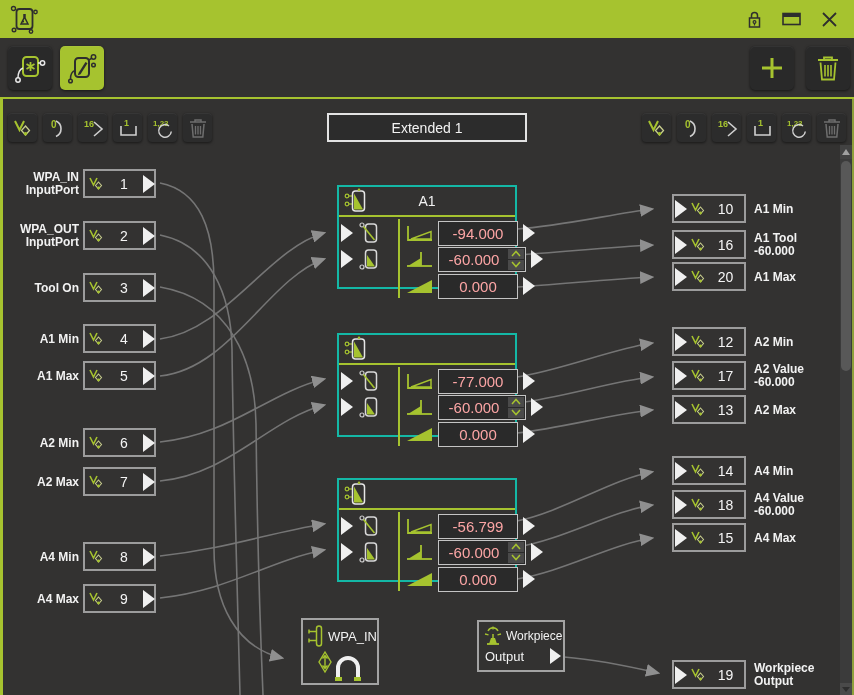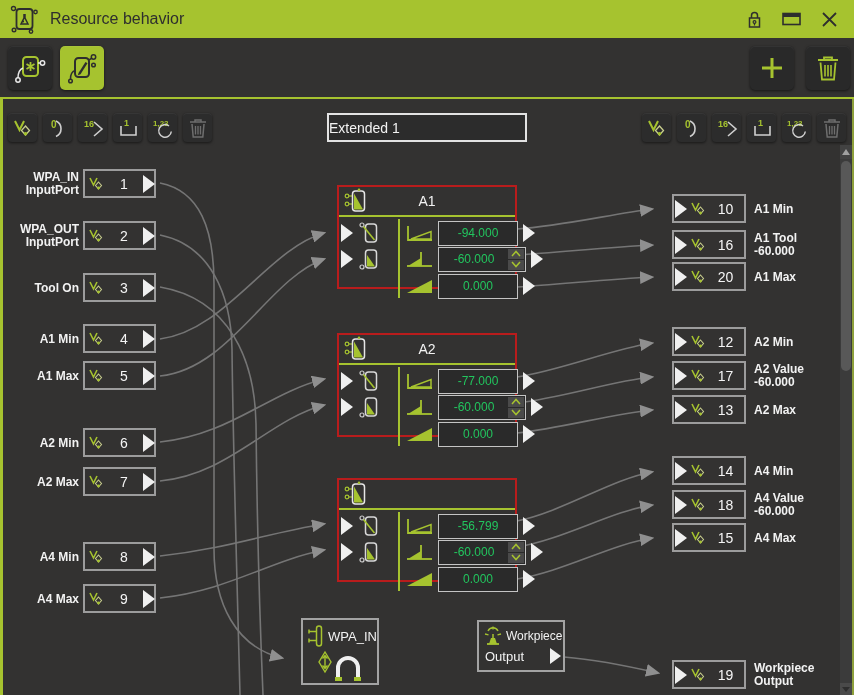--- a/index.html
+++ b/index.html
@@ -20,52 +20,52 @@
   .toolbar-right{margin-left:auto;display:flex;gap:4px;margin-right:4px;}
 
   
   .canvas{position:absolute;top:99px;left:0;width:854px;height:596px;background:#333231;}
   .edge-left{position:absolute;left:0;top:0;bottom:0;width:3px;background:#a6c32f;z-index:30;}
   .edge-right{position:absolute;right:0;top:0;bottom:0;width:2px;background:#8ea03c;z-index:30;}
   .wires{position:absolute;left:0;top:0;z-index:1;}
 
   
   .type-btn{position:absolute;top:14px;width:29px;height:29px;border-radius:4px;background:#2c2c2c;box-shadow:0 1px 3px rgba(0,0,0,.55), inset 0 1px 0 rgba(255,255,255,.05);display:flex;align-items:center;justify-content:center;z-index:5;}
-  .group-field{position:absolute;left:327px;top:14px;width:196px;height:25px;border:2px solid #e3e3e3;background:#2c2c2c;color:#f2f2f2;font-size:14px;display:flex;align-items:center;z-index:5;}
+  .group-field{position:absolute;left:327px;top:14px;width:196px;height:25px;border:2px solid #e3e3e3;background:#2c2c2c;color:#f2f2f2;font-size:14px;display:flex;align-items:center;justify-content:center;z-index:5;}
 
   
   .iport,.oport{position:absolute;height:29px;z-index:10;}
   .iport{left:0;width:157px;}
   .oport{left:672px;width:262px;}
   .port-box{position:absolute;top:0;height:29px;border:2px solid #9c9c9c;background:#333231;box-sizing:border-box;display:flex;align-items:center;}
   .iport .port-box{left:83px;width:73px;}
   .oport .port-box{left:0;width:74px;}
   .plabel{position:absolute;top:50%;transform:translateY(-50%);font-size:12px;font-weight:bold;color:#f2f2f2;line-height:13px;white-space:nowrap;}
   .iport .plabel{right:78px;text-align:right;}
   .oport .plabel{left:82px;text-align:left;}
   .plabel span{display:block;}
   .plabel span:empty{display:none;}
   .port-num{flex:1;text-align:center;color:#f5f5f5;font-size:14px;}
   .tri{width:0;height:0;border-top:9px solid transparent;border-bottom:9px solid transparent;border-left:12px solid #f0f0f0;}
   .iport .tri{margin-right:-1px;}
   .oport .tri{margin-left:1px;}
   .va{flex:none;margin-left:3px;}
 
   
-  .node{position:absolute;left:337px;width:180px;height:104px;border:2px solid #b91c1c;background:#333231;box-sizing:border-box;z-index:10;}
+  .node{position:absolute;left:337px;width:180px;height:104px;border:2px solid #14b8a6;background:#333231;box-sizing:border-box;z-index:10;}
   .node-header{position:relative;height:28px;border-bottom:2px solid #a6c32f;display:flex;align-items:center;}
   .node-title{position:absolute;left:0;right:0;text-align:center;color:#f2f2f2;font-size:14px;}
   .node-icon{margin-left:5px;z-index:2;}
   .node-body{position:relative;height:84px;}
   .node-divider{position:absolute;left:59px;top:2px;bottom:3px;width:2px;background:#a6c32f;}
   .nl-row{position:absolute;left:2px;height:26px;display:flex;align-items:center;gap:6px;}
   .nr-row{position:absolute;left:65px;right:3px;height:26px;display:flex;align-items:center;}
   .ramp{flex:none;width:30px;}
   .field{flex:none;width:80px;height:25px;margin-left:4px;border:1px solid #c4c4c4;background:#2a2a2a;box-sizing:border-box;display:flex;align-items:center;position:relative;}
-  .field .val{flex:1;text-align:center;color:#22c55e;font-size:12px;}
+  .field .val{flex:1;text-align:center;color:#fca5a5;font-size:15px;}
   .field.spin{width:88px;}
   .field.spin .val{margin-right:16px;}
   .spinner{position:absolute;right:1px;top:1px;bottom:1px;width:16px;display:flex;flex-direction:column;gap:1px;}
   .sp-btn{flex:1;background:#4a4a4a;display:flex;align-items:center;justify-content:center;}
   .nr-row .tri{margin-left:5px;}
   .nl-row .tri{border-top-width:9px;border-bottom-width:9px;}
 
   
   .block{position:absolute;border:2px solid #a3a3a3;background:#333231;box-sizing:border-box;z-index:10;color:#f2f2f2;}
   .block-wpa{left:301px;top:519px;width:78px;height:67px;}
@@ -92,21 +92,20 @@
   <div class="titlebar">
     <svg class="app-icon" viewBox="0 0 30 30">
       <rect x="6.5" y="5" width="16" height="20" rx="3" fill="none" stroke="#2e2e2e" stroke-width="1.8"></rect>
       <circle cx="3.5" cy="4.5" r="2" fill="none" stroke="#2e2e2e" stroke-width="1.4"></circle>
       <circle cx="25.5" cy="8" r="1.7" fill="none" stroke="#2e2e2e" stroke-width="1.4"></circle>
       <circle cx="4" cy="26" r="1.8" fill="none" stroke="#2e2e2e" stroke-width="1.4"></circle>
       <circle cx="21" cy="27.5" r="1.7" fill="none" stroke="#2e2e2e" stroke-width="1.4"></circle>
       <path d="M14,10 v4 l-3,6 h7 l-3,-6 v-4" fill="none" stroke="#2e2e2e" stroke-width="1.5"></path>
       <circle cx="13" cy="17.5" r="1.1" fill="#2e2e2e"></circle>
     </svg>
-    <span class="title-text">Resource behavior</span>
     <div class="tb-controls">
       <span class="tb-btn">
         <svg width="15" height="19" viewBox="0 0 15 19">
           <rect x="2.5" y="8" width="10" height="9" fill="none" stroke="#2e2e2e" stroke-width="1.5"></rect>
           <path d="M4.5,8 V5.5 A3,3 0 0 1 10.5,5.5 V8" fill="none" stroke="#2e2e2e" stroke-width="1.5"></path>
           <circle cx="7.5" cy="12" r="1.4" fill="none" stroke="#2e2e2e" stroke-width="1.2"></circle>
           <line x1="7.5" y1="13" x2="7.5" y2="15.5" stroke="#2e2e2e" stroke-width="1.2"></line>
         </svg>
       </span>
       <span class="tb-btn">
@@ -487,21 +486,20 @@
       <div class="node-header">
         <svg class="node-icon" width="26" height="26" viewBox="0 0 26 26">
           <circle cx="3" cy="8" r="1.8" fill="none" stroke="#a6c32f" stroke-width="1.2"></circle>
           <circle cx="3" cy="16" r="1.8" fill="none" stroke="#a6c32f" stroke-width="1.2"></circle>
           <line x1="5" y1="8" x2="8" y2="8" stroke="#a6c32f" stroke-width="1.2"></line>
           <line x1="5" y1="16" x2="8" y2="16" stroke="#a6c32f" stroke-width="1.2"></line>
           <rect x="8.5" y="3" width="12" height="20" rx="3" fill="none" stroke="#e6e6e6" stroke-width="1.5"></rect>
           <path d="M10,21.5 L10,5.5 L19,21.5 Z" fill="#a6c32f"></path>
           <circle cx="15" cy="1.8" r="1.3" fill="#a6c32f"></circle>
         </svg>
-        <span class="node-title">A2</span>
       </div>
       <div class="node-body">
         <div class="nl-row" style="top:3px">
           <span class="tri"></span>
           <svg width="20" height="24" viewBox="0 0 20 24">
             <circle cx="3" cy="4" r="2" fill="none" stroke="#cfcfcf" stroke-width="1.2"></circle>
             <rect x="6.5" y="3" width="11" height="18" rx="3" fill="none" stroke="#d8d8d8" stroke-width="1.5"></rect>
             <line x1="4.5" y1="5.5" x2="15.5" y2="19" stroke="#a6c32f" stroke-width="1.6"></line>
           </svg>
         </div>

